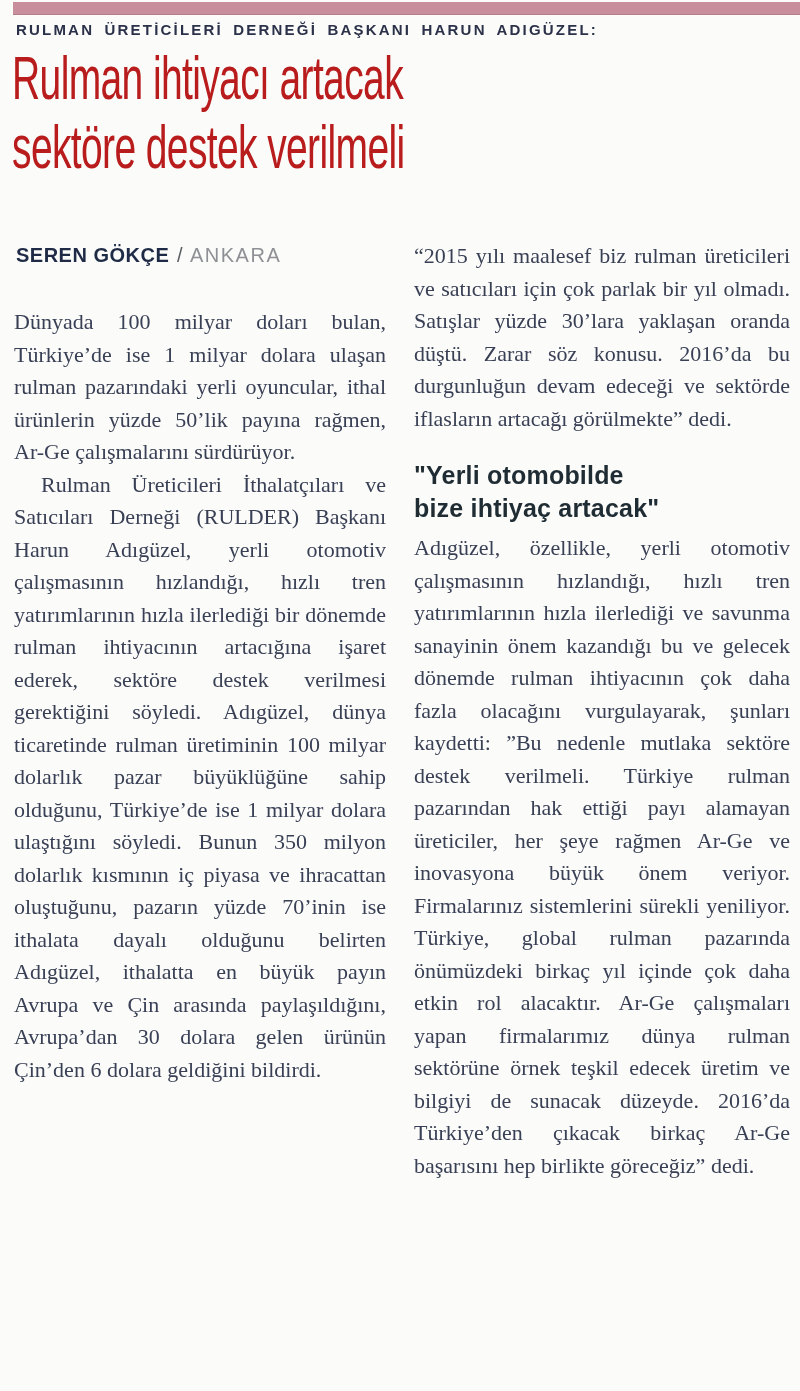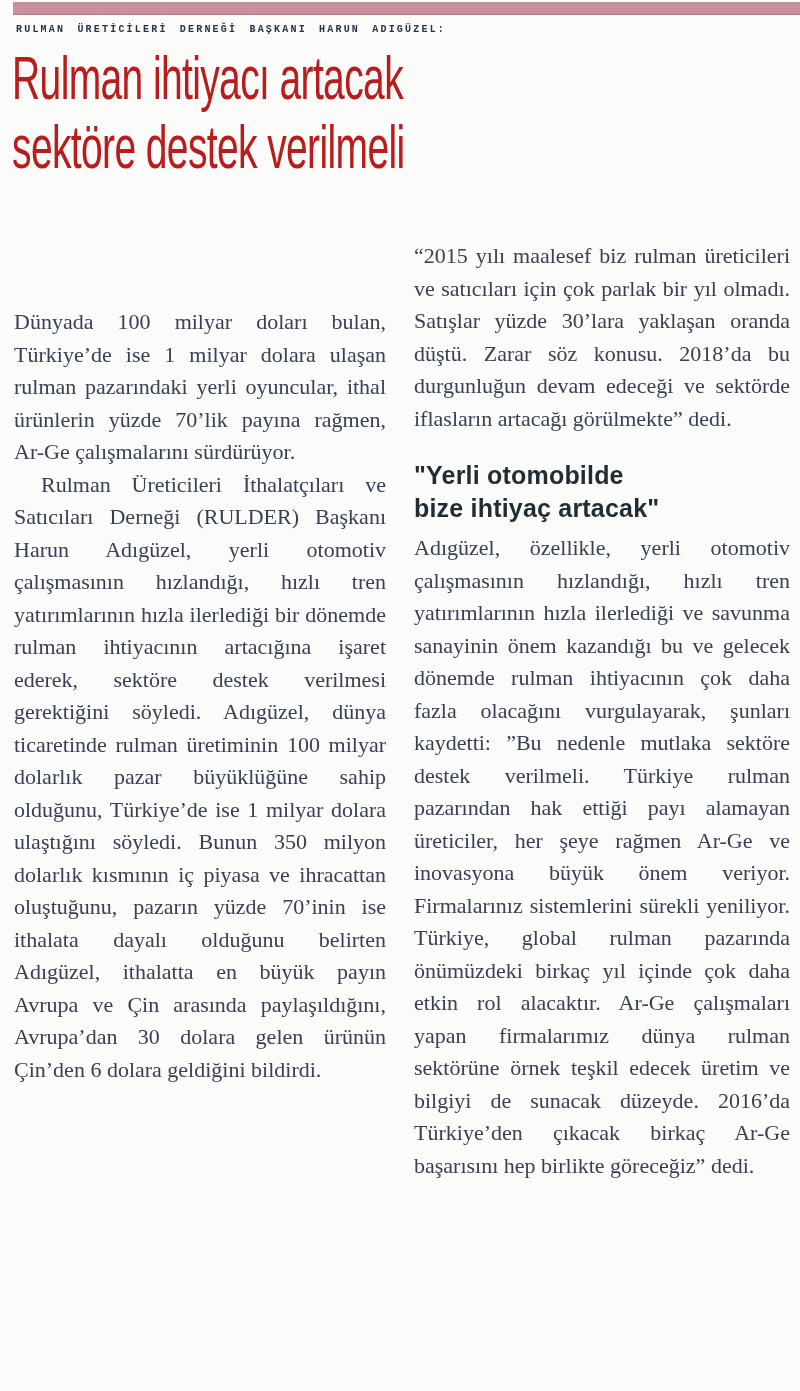--- a/index.html
+++ b/index.html
@@ -11,22 +11,22 @@
     background:#fbfbf9;
     overflow:hidden;
   }
   .accent-bar{
     position:absolute;left:13px;top:2px;width:787px;height:12px;
     background:#c98e9b;
     border-bottom:1px solid #b27e8b;
   }
   .kicker{
     position:absolute;left:16px;top:21px;width:760px;
-    font-family:Liberation Mono, monospace;
-    font-weight:bold;font-size:10px;line-height:18px;
+    font-family:Liberation Sans, sans-serif;
+    font-weight:bold;font-size:15px;line-height:18px;
     letter-spacing:2.2px;word-spacing:4px;
     color:#2a3149;
   }
   .headline{
     position:absolute;left:12px;top:44px;width:780px;
     font-family:"Liberation Sans", sans-serif;
     font-weight:normal;
     font-size:61px;line-height:69px;
     color:#b91c1c;
     white-space:nowrap;
@@ -73,28 +73,33 @@
 
   <div class="accent-bar"></div>
 
   <div class="kicker">RULMAN ÜRETİCİLERİ DERNEĞİ BAŞKANI HARUN ADIGÜZEL:</div>
 
   <h1 class="headline" style="margin:0;">
     <span class="hl-line">Rulman ihtiyacı artacak</span><br>
     <span class="hl-line">sektöre destek verilmeli</span>
   </h1>
 
+  <div class="byline">
+    <span class="author">SEREN GÖKÇE</span>
+    <span class="sep">/</span>
+    <span class="place">ANKARA</span>
+  </div>
 
   <div class="col col-left">
-    <p>Dünyada 100 milyar doları bulan, Türkiye’de ise 1 milyar dolara ulaşan rulman pazarındaki yerli oyuncular, ithal ürünlerin yüzde 70’lik payına rağmen, Ar-Ge çalışmalarını sürdürüyor.</p>
+    <p>Dünyada 100 milyar doları bulan, Türkiye’de ise 1 milyar dolara ulaşan rulman pazarındaki yerli oyuncular, ithal ürünlerin yüzde 50’lik payına rağmen, Ar-Ge çalışmalarını sürdürüyor.</p>
     <p class="indent">Rulman Üreticileri İthalatçıları ve Satıcıları Derneği (RULDER) Başkanı Harun Adıgüzel, yerli otomotiv çalışmasının hızlandığı, hızlı tren yatırımlarının hızla ilerlediği bir dönemde rulman ihtiyacının artacığına işaret ederek, sektöre destek verilmesi gerektiğini söyledi. Adıgüzel, dünya ticaretinde rulman üretiminin 100 milyar dolarlık pazar büyüklüğüne sahip olduğunu, Türkiye’de ise 1 milyar dolara ulaştığını söyledi. Bunun 350 milyon dolarlık kısmının iç piyasa ve ihracattan oluştuğunu, pazarın yüzde 70’inin ise ithalata dayalı olduğunu belirten Adıgüzel, ithalatta en büyük payın Avrupa ve Çin arasında paylaşıldığını, Avrupa’dan 30 dolara gelen ürünün Çin’den 6 dolara geldiğini bildirdi.</p>
   </div>
 
   <div class="col col-right">
-    <p>“2015 yılı maalesef biz rulman üreticileri ve satıcıları için çok parlak bir yıl olmadı. Satışlar yüzde 30’lara yaklaşan oranda düştü. Zarar söz konusu. 2018’da bu durgunluğun devam edeceği ve sektörde iflasların artacağı görülmekte” dedi.</p>
+    <p>“2015 yılı maalesef biz rulman üreticileri ve satıcıları için çok parlak bir yıl olmadı. Satışlar yüzde 30’lara yaklaşan oranda düştü. Zarar söz konusu. 2016’da bu durgunluğun devam edeceği ve sektörde iflasların artacağı görülmekte” dedi.</p>
     <div class="subhead">
       <span>"Yerli otomobilde</span><br>
       <span>bize ihtiyaç artacak"</span>
     </div>
     <p>Adıgüzel, özellikle, yerli otomotiv çalışmasının hızlandığı, hızlı tren yatırımlarının hızla ilerlediği ve savunma sanayinin önem kazandığı bu ve gelecek dönemde rulman ihtiyacının çok daha fazla olacağını vurgulayarak, şunları kaydetti: ”Bu nedenle mutlaka sektöre destek verilmeli. Türkiye rulman pazarından hak ettiği payı alamayan üreticiler, her şeye rağmen Ar-Ge ve inovasyona büyük önem veriyor. Firmalarınız sistemlerini sürekli yeniliyor. Türkiye, global rulman pazarında önümüzdeki birkaç yıl içinde çok daha etkin rol alacaktır. Ar-Ge çalışmaları yapan firmalarımız dünya rulman sektörüne örnek teşkil edecek üretim ve bilgiyi de sunacak düzeyde. 2016’da Türkiye’den çıkacak birkaç Ar-Ge başarısını hep birlikte göreceğiz” dedi.</p>
   </div>
 
 </div>
 
 </body></html>

